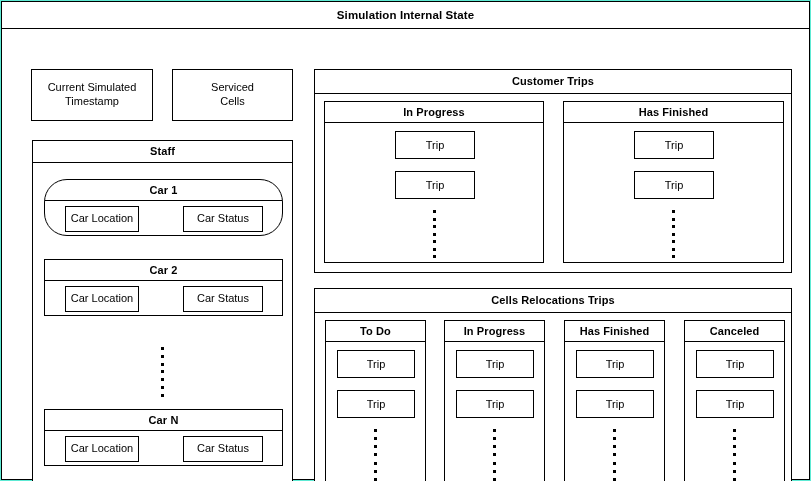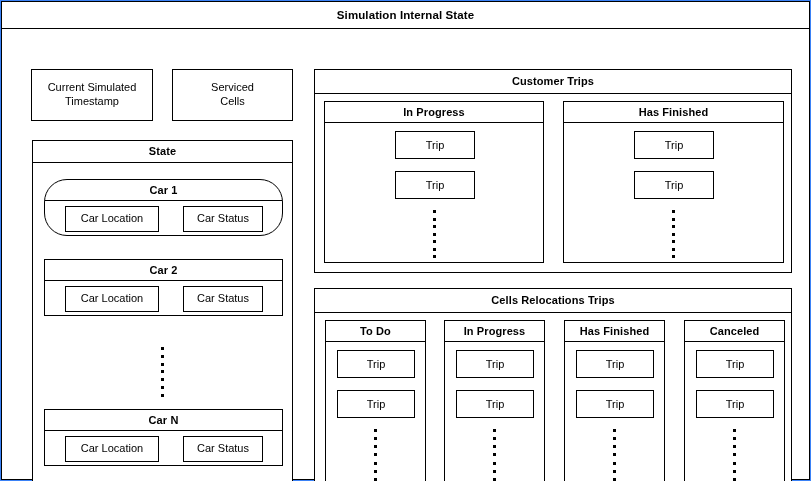--- a/index.html
+++ b/index.html
@@ -10,21 +10,21 @@
   body {
     font-family: "Liberation Sans", sans-serif;
     color: #000000;
     -webkit-font-smoothing: antialiased;
   }
 
   #canvas {
     position: relative;
     width: 811px;
     height: 481px;
-    background: #3b82f6;
+    background: #5eead4;
     overflow: hidden;
   }
 
   
   .box {
     position: absolute;
     box-sizing: border-box;
     border: 1px solid #000000;
     background: #ffffff;
   }
@@ -106,21 +106,21 @@
     border: 1px solid #000000;
     background: #ffffff;
     left: 11px;
     width: 239px;
     height: 57px;
   }
   .car-title { height: 21px; }
   .car-slot-left {
     left: 20px;
     top: 26px;
-    width: 94px;
+    width: 74px;
     height: 26px;
   }
   .car-slot-right {
     left: 138px;
     top: 26px;
     width: 80px;
     height: 26px;
   }
   #car-1 { top: 38px; border-radius: 23px; }
   #car-2 { top: 118px; padding-left: 36px; }
@@ -239,21 +239,21 @@
         <span>Cells</span>
       </div>
 
       <div class="leafbox" id="timestamp-box">
         <span>Current Simulated</span>
         <span>Timestamp</span>
       </div>
 
       <div class="box" id="fleet-panel">
         <div class="titlebar" id="fleet-title">
-          <span>State</span>
+          <span>Staff</span>
         </div>
 
         <div class="car-box" id="car-1">
           <div class="titlebar car-title">
             <span>Car 1</span>
           </div>
           <div class="leafbox car-slot-left">
             <span>Car Location</span>
           </div>
           <div class="leafbox car-slot-right">

